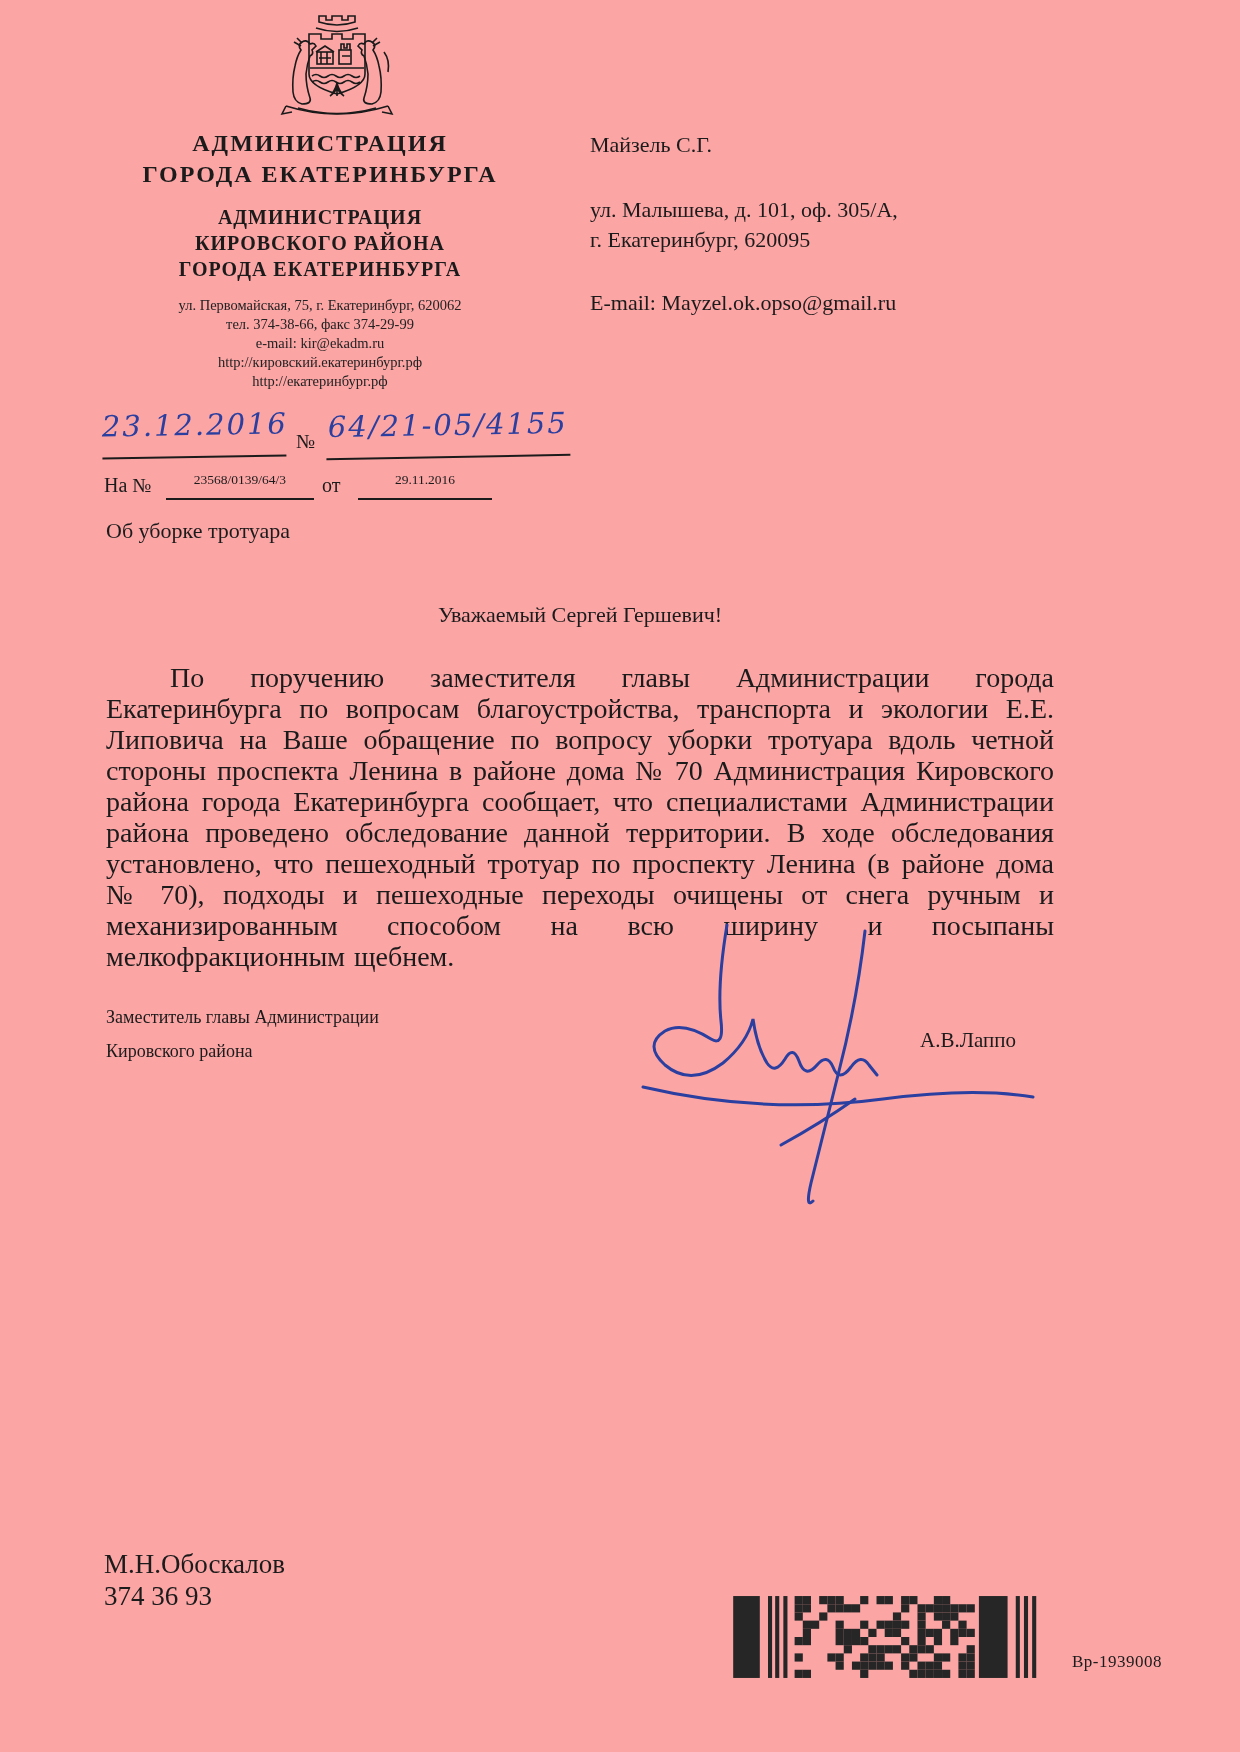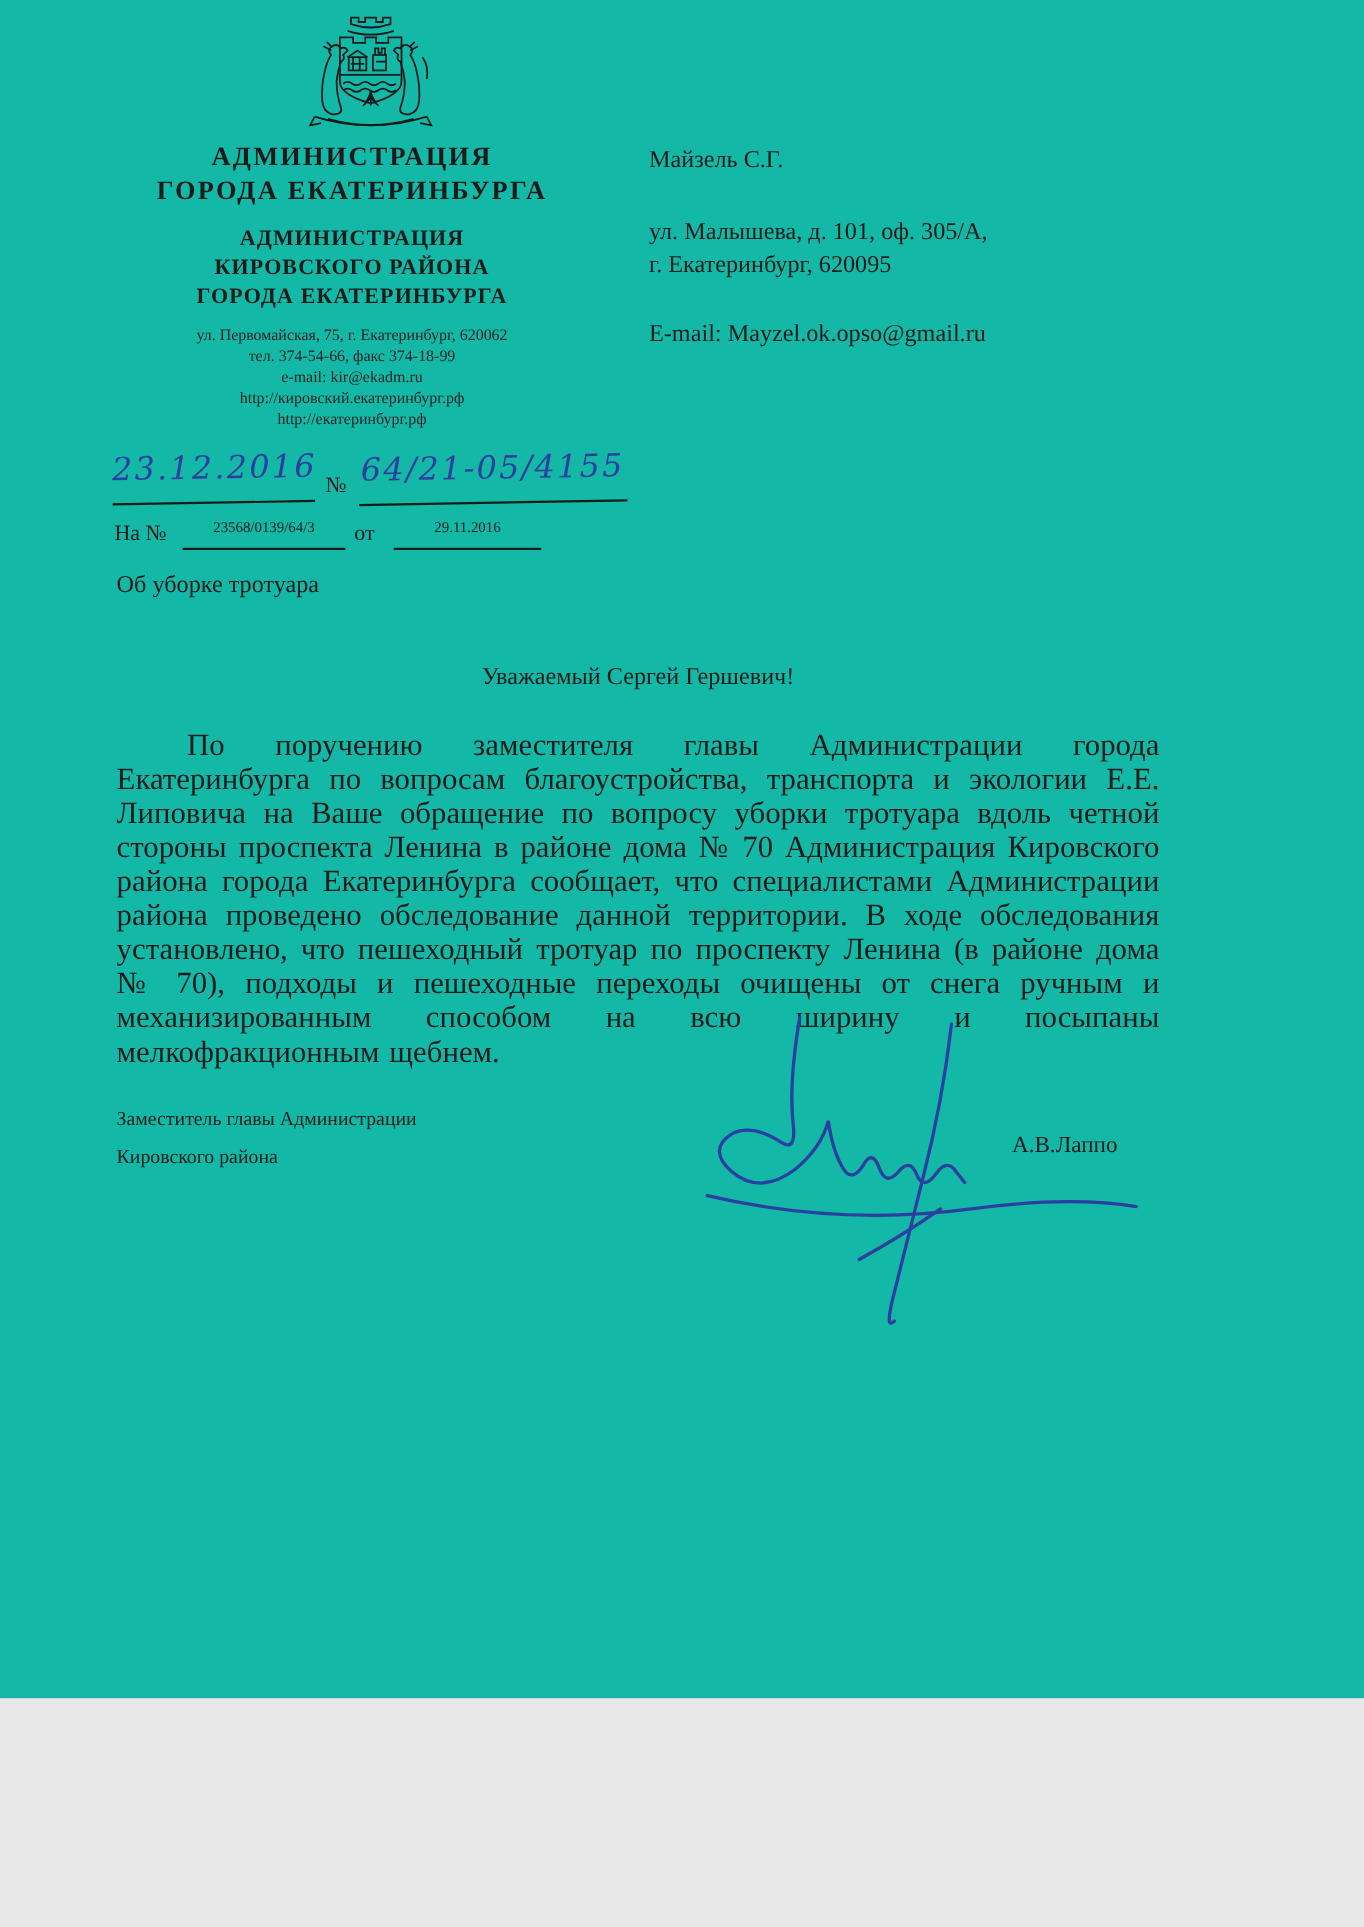--- a/index.html
+++ b/index.html
@@ -1,20 +1,20 @@
 <!DOCTYPE html>
 <html><head>
 <meta charset="utf-8">
 <style>
   html,body{margin:0;padding:0;background:#e8e8e8;}
   .page{
     position:relative;
-    width:1240px;height:1544px;
+    width:1240px;height:1752px;
     margin:0 auto;
-    background:#14b8a6;
+    background:#fca5a5;
     font-family:"Liberation Serif","DejaVu Serif",serif;
     color:#1b1b1b;
     overflow:hidden;
   }
   .abs{position:absolute;}
 
   
   .arms{left:272px;top:8px;width:130px;height:112px;}
 
   
@@ -108,21 +108,21 @@
       <div>АДМИНИСТРАЦИЯ</div>
       <div>ГОРОДА  ЕКАТЕРИНБУРГА</div>
     </div>
     <div class="lh-org">
       <div>АДМИНИСТРАЦИЯ</div>
       <div>КИРОВСКОГО РАЙОНА</div>
       <div>ГОРОДА  ЕКАТЕРИНБУРГА</div>
     </div>
     <div class="lh-contacts">
       <div>ул. Первомайская, 75, г. Екатеринбург, 620062</div>
-      <div>тел. 374-54-66, факс 374-18-99</div>
+      <div>тел. 374-38-66, факс 374-29-99</div>
       <div>e-mail: kir@ekadm.ru</div>
       <div>http://кировский.екатеринбург.рф</div>
       <div>http://екатеринбург.рф</div>
     </div>
   </div>
 
   <div class="abs rc-col">
     <div class="rc-name">Майзель С.Г.</div>
     <div>ул. Малышева, д. 101,  оф. 305/А,</div>
     <div>г. Екатеринбург, 620095</div>

